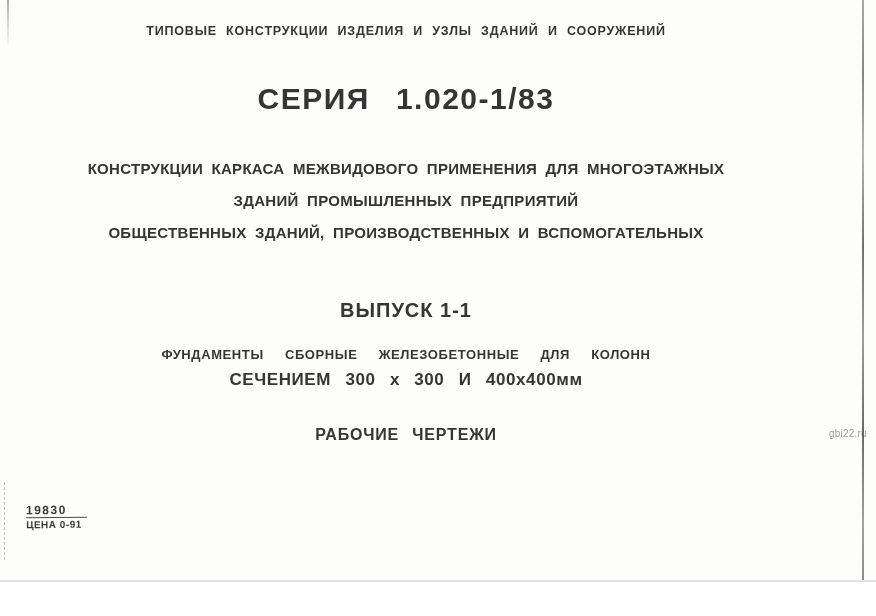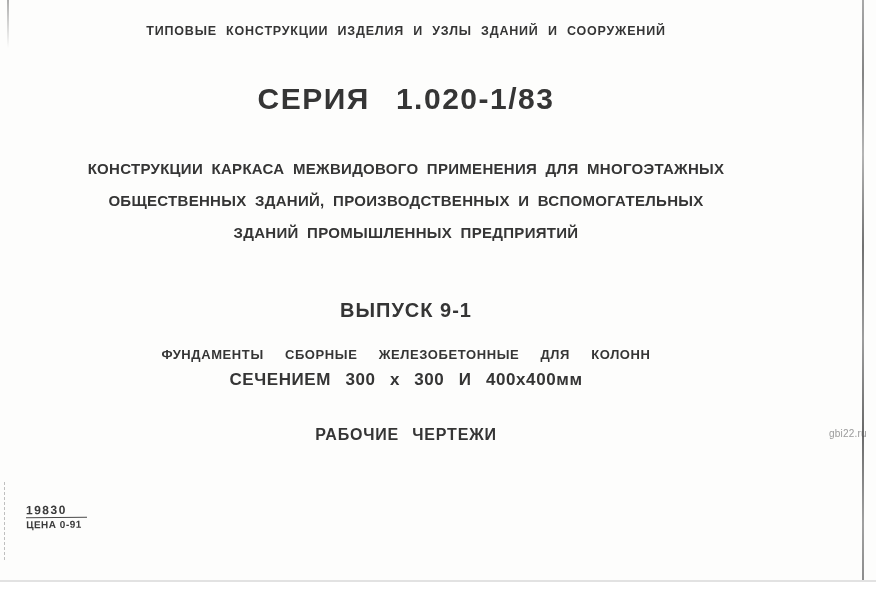--- a/index.html
+++ b/index.html
@@ -161,25 +161,25 @@
   <div class="content">
 
     <div class="txt header-line">ТИПОВЫЕ КОНСТРУКЦИИ ИЗДЕЛИЯ И УЗЛЫ ЗДАНИЙ И СООРУЖЕНИЙ</div>
 
     <div class="txt series-title">
       <span class="series-label">СЕРИЯ</span><span class="series-number">1.020-1/83</span>
     </div>
 
     <div class="txt subject">
       <div>КОНСТРУКЦИИ КАРКАСА МЕЖВИДОВОГО ПРИМЕНЕНИЯ ДЛЯ МНОГОЭТАЖНЫХ</div>
+      <div>ЗДАНИЙ ПРОМЫШЛЕННЫХ ПРЕДПРИЯТИЙ</div>
       <div>ОБЩЕСТВЕННЫХ ЗДАНИЙ, ПРОИЗВОДСТВЕННЫХ И ВСПОМОГАТЕЛЬНЫХ</div>
-      <div>ЗДАНИЙ ПРОМЫШЛЕННЫХ ПРЕДПРИЯТИЙ</div>
     </div>
 
-    <div class="txt issue-title">ВЫПУСК 9-1</div>
+    <div class="txt issue-title">ВЫПУСК 1-1</div>
 
     <div class="txt contents-1">ФУНДАМЕНТЫ СБОРНЫЕ ЖЕЛЕЗОБЕТОННЫЕ ДЛЯ КОЛОНН</div>
 
     <div class="txt contents-2">СЕЧЕНИЕМ 300 x 300 И 400x400мм</div>
 
     <div class="txt doc-type">РАБОЧИЕ ЧЕРТЕЖИ</div>
   </div>
 
   <div class="stamp">
     <span class="number">19830</span>

